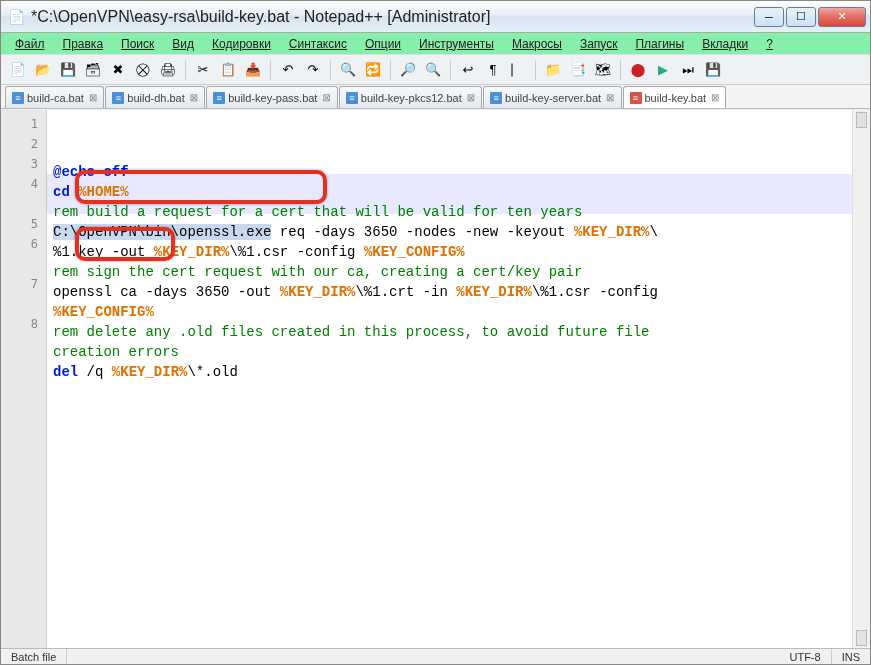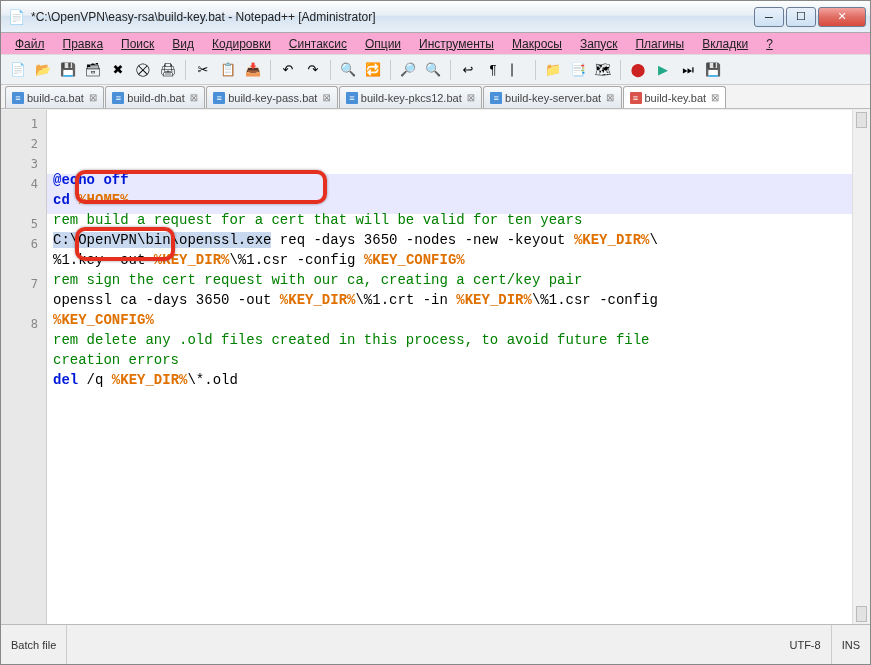--- a/index.html
+++ b/index.html
@@ -2,60 +2,60 @@
 <html><head>
 <meta charset="utf-8">
 <style>
 * { margin: 0; padding: 0; box-sizing: border-box; }
 body { font-family: Tahoma, sans-serif; background: #fff; overflow: hidden; }
 
 .window { width: 871px; height: 665px; border: 1px solid #888; display: flex; flex-direction: column; background: #f0f0f0; }
 
 .titlebar { height: 32px; background: linear-gradient(to bottom, #fdfefe, #e8eef5 45%, #d5e3f1 50%, #e8f0f8); display: flex; align-items: center; padding: 0 4px 0 8px; border-bottom: 1px solid #aaa; position: relative; }
 .titlebar .icon { width: 16px; height: 16px; margin-right: 6px; display: flex; align-items: center; justify-content: center; font-size: 14px; }
-.titlebar .title { font-size: 12px; color: #222; flex: 1; }
+.titlebar .title { font-size: 16px; color: #222; flex: 1; }
 .winbtns { display: flex; gap: 0; }
 .winbtn { width: 30px; height: 20px; border: 1px solid #6a7d95; border-radius: 3px; margin-left: 2px; display: flex; align-items: center; justify-content: center; font-size: 11px; cursor: pointer; }
 .winbtn.min, .winbtn.max { background: linear-gradient(to bottom, #e8f1fa, #cde1f4); }
 .winbtn.close { background: linear-gradient(to bottom, #f3a4a0, #e06d63 50%, #d84a3c); color: #fff; width: 48px; }
 
-.menubar { height: 22px; background: #f9a8d4; display: flex; align-items: center; padding: 0 6px; gap: 2px; border-bottom: 1px solid #ddd; }
+.menubar { height: 22px; background: #86efac; display: flex; align-items: center; padding: 0 6px; gap: 2px; border-bottom: 1px solid #ddd; }
 .menuitem { font-size: 12px; padding: 2px 8px; cursor: pointer; color: #222; }
 .menuitem u { text-decoration: underline; }
 
 .toolbar { height: 30px; background: #eef2f5; display: flex; align-items: center; padding: 2px 6px; gap: 3px; border-bottom: 1px solid #ccc; }
 .tbtn { width: 22px; height: 22px; display: flex; align-items: center; justify-content: center; border: 1px solid transparent; border-radius: 2px; cursor: pointer; font-size: 13px; }
 .tsep { width: 1px; height: 20px; background: #ccc; margin: 0 3px; }
 
 .tabbar { height: 24px; background: #f3f3f3; display: flex; align-items: flex-end; padding: 0 4px; border-bottom: 1px solid #bbb; gap: 1px; }
 .tab { height: 22px; padding: 0 6px; display: flex; align-items: center; font-size: 11px; border: 1px solid #aaa; border-bottom: none; border-radius: 3px 3px 0 0; cursor: pointer; gap: 3px; background: linear-gradient(to bottom,#f7f9fb,#e3e9ef); color: #444; }
 .tab .tabicon { width:12px; height:12px; background:#4a90d9; border-radius:1px; display:flex;align-items:center;justify-content:center;font-size:9px;color:#fff; }
 .tab.active { background: #fff; position: relative; z-index: 2; }
 .tab.active .tabicon { background:#d9534a; }
 .tab .x { color:#888; font-size:10px; margin-left:2px; }
 
 .editor-area { flex: 1; display: flex; background: #fff; border-top: 1px solid #eee; }
 .gutter { width: 46px; background: #e8e8e8; border-right: 1px solid #ccc; padding-top: 4px; }
 .line-num { height: 20px; text-align: right; padding-right: 8px; font-size: 12px; font-family: Consolas, monospace; color: #888; line-height: 20px; }
-.code { flex: 1; font-family: Consolas, "Courier New", monospace; font-size: 14px; padding: 12px 6px 4px 6px; white-space: pre; position: relative; overflow: hidden; }
+.code { flex: 1; font-family: Consolas, "Courier New", monospace; font-size: 14px; padding: 4px 6px 4px 6px; white-space: pre; position: relative; overflow: hidden; }
 .code .row { height: 20px; line-height: 20px; display: block; }
 .bat-cmd { color: #0018d8; font-weight: bold; }
 .bat-var { color: #e07000; font-weight: bold; }
 .bat-rem { color: #008000; }
 .sel { background: #c8d8ef; }
 .hl-line { background: #e8e8ff; position:absolute; left:0; right:0; height:40px; z-index:0; }
 .code .row, .code span { position: relative; z-index:1; }
 
 .annot { position: absolute; border: 4px solid #e53020; border-radius: 10px; box-shadow: 0 0 3px rgba(0,0,0,.4); z-index:5; pointer-events:none; }
 
 .scrollbar-v { width: 18px; background: #f0f0f0; border-left: 1px solid #ddd; position: relative; }
 .scrollbar-v::before, .scrollbar-v::after { content:''; position:absolute; left:3px; right:3px; height:14px; background:#e2e2e2; border:1px solid #bbb; }
 .scrollbar-v::before { top:2px; } .scrollbar-v::after { bottom:2px; }
 
-.statusbar { height: 40px; background: #f0f0f0; border-top: 1px solid #bbb; display: flex; align-items: center; font-size: 11px; color: #333; }
+.statusbar { height: 16px; background: #f0f0f0; border-top: 1px solid #bbb; display: flex; align-items: center; font-size: 11px; color: #333; }
 .statusbar .cell { padding: 0 10px; height:100%; display:flex; align-items:center; border-right: 1px solid #ccc; }
 .statusbar .spacer { flex:1; border-right:1px solid #ccc; }
 </style>
 </head>
 <body>
 
 <div class="window">
 
   <div class="titlebar">
     <span class="icon">📄</span>

